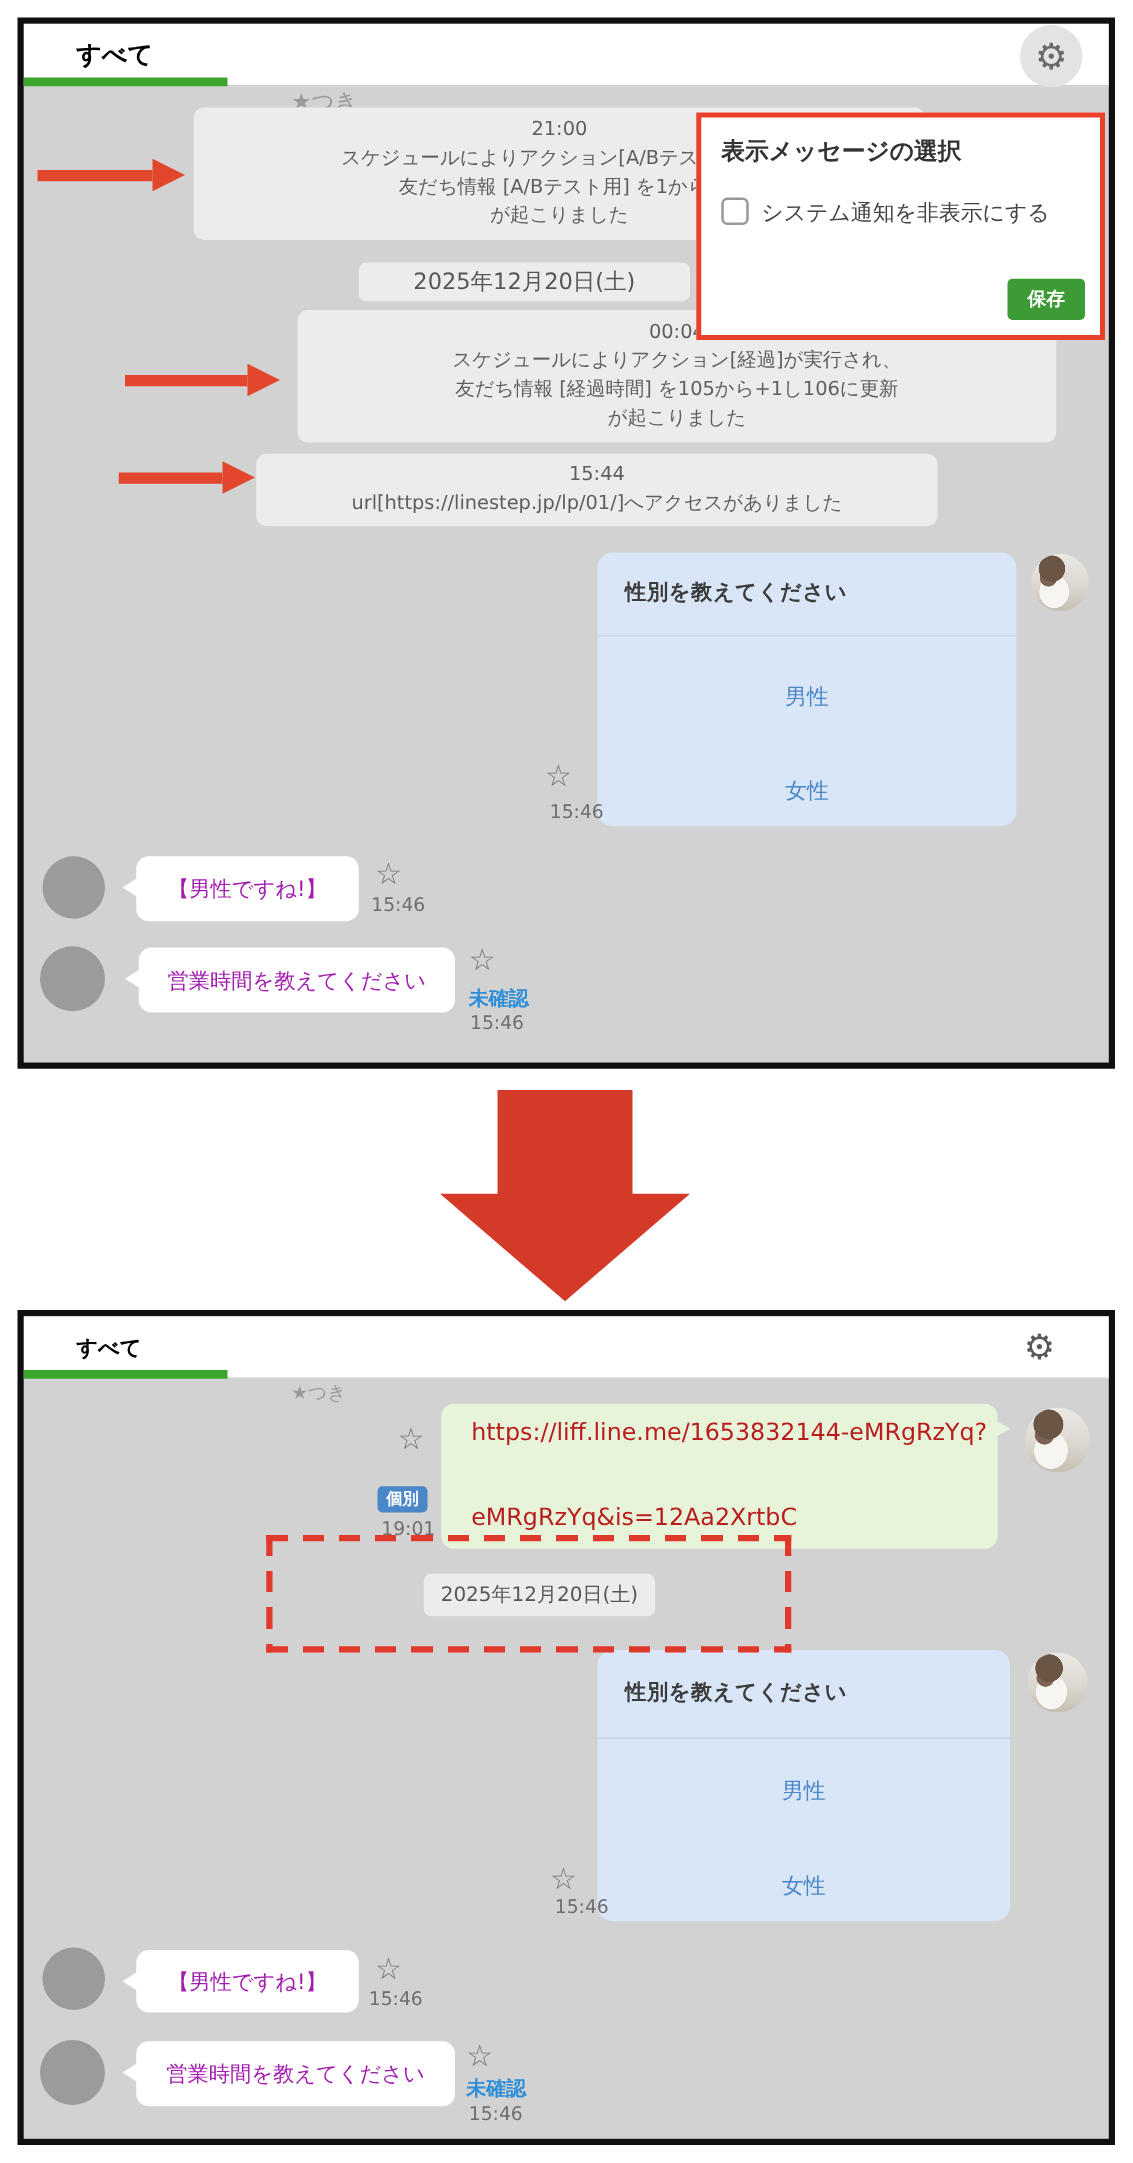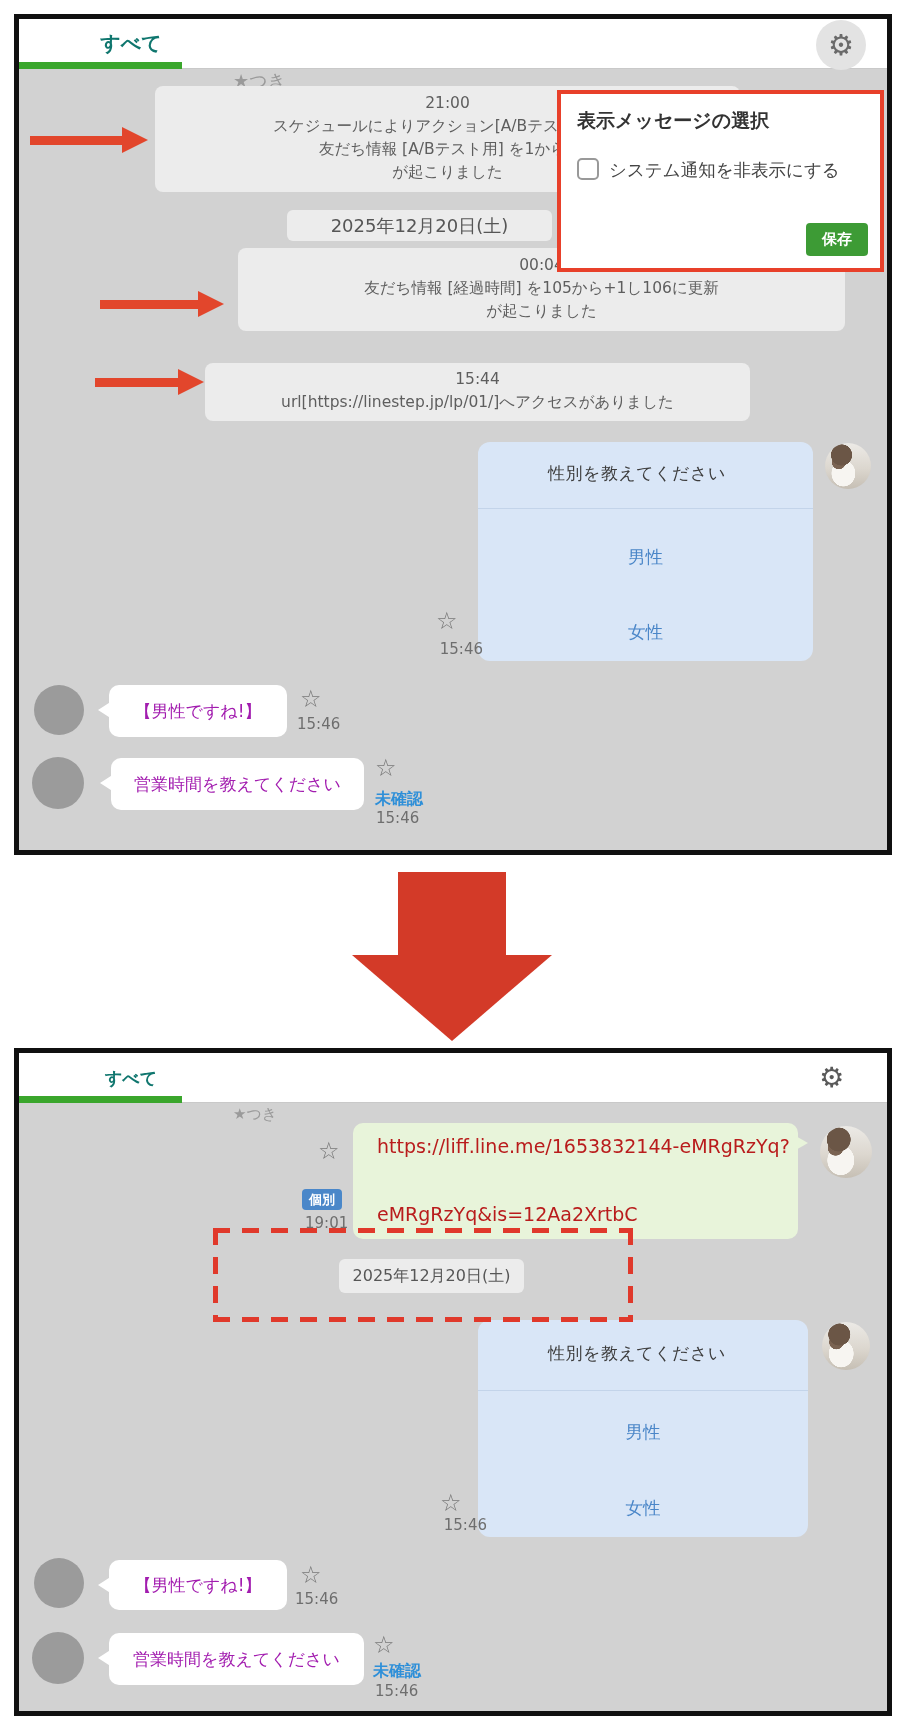--- a/index.html
+++ b/index.html
@@ -3,40 +3,40 @@
 <meta charset="utf-8">
 <style>
   html,body{margin:0;padding:0;background:#fff;}
   *{box-sizing:border-box;}
   body{font-family:"DejaVu Sans","Liberation Sans",sans-serif;}
   .canvas{position:relative;width:906px;height:1730px;background:#fff;overflow:hidden;}
   .abs{position:absolute;}
   .panel{position:absolute;left:19px;width:868px;background:#d2d2d2;outline:5px solid #101010;overflow:hidden;}
   .chat-header{position:absolute;left:0;top:0;width:868px;height:50px;background:#fff;border-bottom:1px solid #c9c9c9;}
   .tab{position:absolute;cursor:pointer;}
-  .tab-all{color:#0f766e;font-weight:bold;text-align:center;}
+  .tab-all{color:#000000;font-weight:bold;}
   .tab-starred{color:#9a9a9a;margin-top:37px;}
   .tab-underline{position:absolute;background:#3aa62c;}
   .gear-circle{position:absolute;width:50px;height:50px;border-radius:50%;background:#e3e3e3;text-align:center;}
   .gear-glyph{color:#6a6a6a;line-height:50px;font-size:29px;}
   .sysmsg{position:absolute;background:#ececec;border-radius:8px;color:#5e5e5e;font-size:15.5px;line-height:23px;text-align:center;padding:6px 4px 8px;}
   .pill{position:absolute;background:#ececec;border-radius:6px;color:#565656;text-align:center;}
   .bubble-white{position:absolute;background:#fff;border-radius:10px;color:#a21caf;font-size:17px;display:flex;align-items:center;justify-content:center;}
   .tail-left{position:absolute;left:-11px;top:16px;width:0;height:0;border-top:9px solid transparent;border-bottom:9px solid transparent;border-right:14px solid #fff;}
   .avatar-gray{position:absolute;background:#9b9b9b;border-radius:50%;}
   .avatar-photo{position:absolute;border-radius:50%;background:
     radial-gradient(circle at 36% 26%, #6b5646 0 23%, rgba(0,0,0,0) 24%),
     radial-gradient(circle at 30% 42%, #7a6352 0 16%, rgba(0,0,0,0) 17%),
     radial-gradient(ellipse at 40% 66%, #f7f5f1 0 30%, rgba(0,0,0,0) 31%),
     linear-gradient(180deg,#eceae6 0%,#dcd7cf 55%,#c6bfb4 100%);}
   .star{position:absolute;color:#787878;font-size:24px;line-height:24px;cursor:pointer;}
   .time{position:absolute;color:#6e6e6e;font-size:15px;line-height:17px;}
   .status-unread{position:absolute;color:#2e8fd8;font-weight:bold;font-size:16px;}
   .flexbubble{position:absolute;background:#d9e6f7;border-radius:12px;}
-  .flex-q{position:absolute;color:#3c3c3c;font-size:17px;font-weight:400;letter-spacing:0.5px;margin-left:48px;}
+  .flex-q{position:absolute;color:#3c3c3c;font-size:17px;font-weight:700;letter-spacing:0.5px;}
   .flex-div{position:absolute;left:0;right:0;height:1px;background:#c3d4ea;}
   .flex-opt{position:absolute;left:0;width:100%;text-align:center;color:#4a86c8;font-size:17.5px;cursor:pointer;}
   .ra-stem{position:absolute;height:9px;background:#e2462c;}
   .ra-head{position:absolute;width:0;height:0;border-top:13px solid transparent;border-bottom:13px solid transparent;border-left:26px solid #e2462c;}
   .popup{position:absolute;background:#fff;border:4px solid #e8402a;z-index:20;}
   .popup-title{position:absolute;left:16px;top:14px;font-size:19px;font-weight:bold;color:#333;}
   .popup-check{position:absolute;left:16px;top:64px;width:22px;height:22px;border:2px solid #999;border-radius:5px;background:#fff;cursor:pointer;}
   .popup-check-label{position:absolute;left:48px;top:64px;font-size:17.5px;color:#444;}
   .save-btn{position:absolute;right:12px;bottom:12px;background:#3d9b35;color:#fff;font-weight:bold;font-size:15px;padding:7px 16px;border-radius:4px;cursor:pointer;}
   .greenbubble{position:absolute;background:#e8f4da;border-radius:10px;}
@@ -76,20 +76,21 @@
       <div class="popup-title">表示メッセージの選択</div>
       <div class="popup-check"></div>
       <div class="popup-check-label">システム通知を非表示にする</div>
       <div class="save-btn">保存</div>
     </div>
 
     <div class="pill" style="left:268px;top:191px;width:265px;height:31px;line-height:31px;font-size:18px;">2025年12月20日(土)</div>
 
     <div class="sysmsg" style="left:219px;top:229px;width:607px;">
       <div>00:04</div>
+      <div>スケジュールによりアクション[経過]が実行され、</div>
       <div>友だち情報 [経過時間] を105から+1し106に更新</div>
       <div>が起こりました</div>
     </div>
     <div class="ra-stem" style="left:81px;top:281px;width:98px;"></div>
     <div class="ra-head" style="left:179px;top:272px;"></div>
 
     <div class="sysmsg" style="left:186px;top:344px;width:545px;padding:5px 4px 7px;">
       <div>15:44</div>
       <div>url[https://linestep.jp/lp/01/]へアクセスがありました</div>
     </div>

